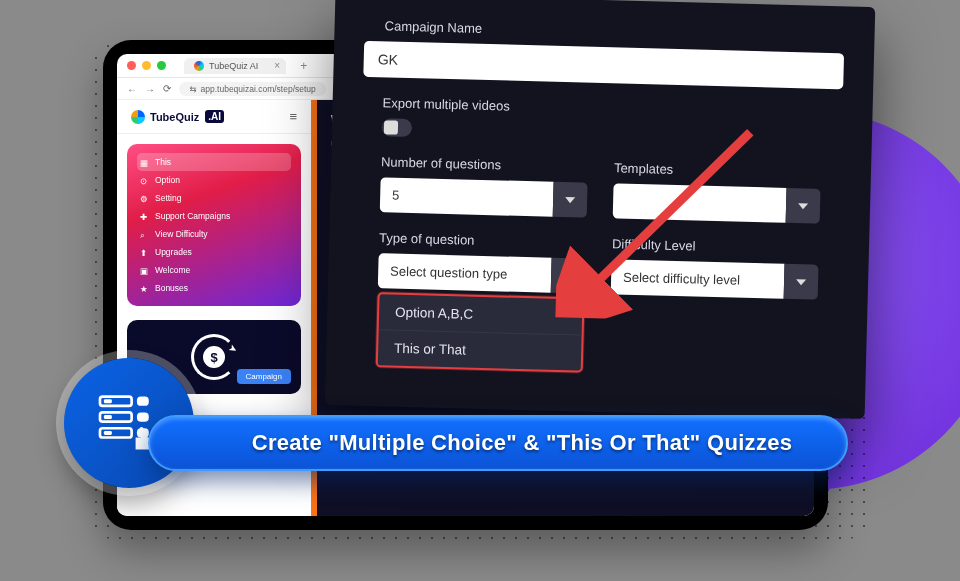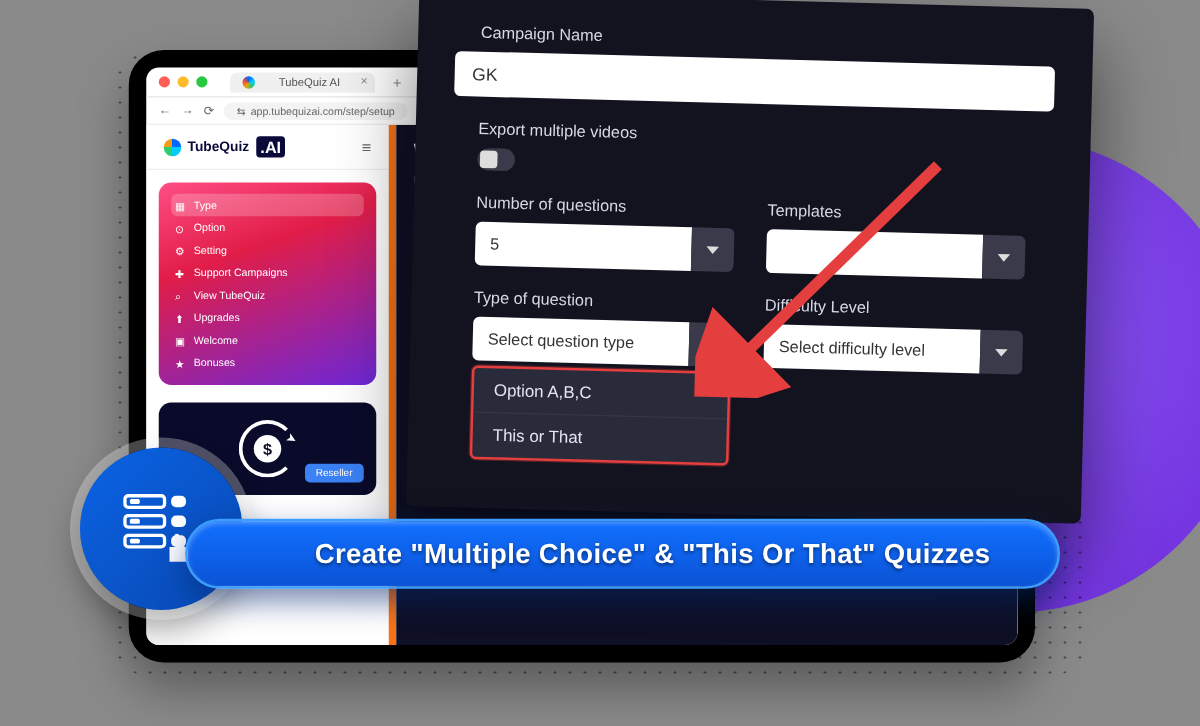--- a/index.html
+++ b/index.html
@@ -6,21 +6,21 @@
   body{background:#8a8a8a;width:960px;height:581px;overflow:hidden;position:relative;}
   .purple-blob{position:absolute;right:-40px;top:110px;width:380px;height:380px;background:radial-gradient(circle at 40% 40%,#8b5cf6,#6d28d9);border-radius:50%;}
   .dots-bg{position:absolute;left:90px;top:40px;right:90px;bottom:40px;
     background-image:radial-gradient(rgba(0,0,0,.45)1px,transparent 1px);
     background-size:12px 12px;border-radius:30px;}
   .tablet{position:absolute;left:103px;top:40px;width:725px;height:490px;background:#000;border-radius:28px;box-shadow:0 20px 40px rgba(0,0,0,.35);padding:14px;}
   .tablet-inner{background:#fff;width:100%;height:100%;border-radius:10px;overflow:hidden;display:flex;flex-direction:column;}
   .mac-bar{height:24px;display:flex;align-items:center;padding:0 10px;gap:6px;border-bottom:1px solid #e5e5e5;}
   .mac-dot{width:9px;height:9px;border-radius:50%;}
   .red{background:#ff5f56;} .yellow{background:#ffbd2e;} .green{background:#27c93f;}
-  .browser-tab{margin-left:12px;background:#f0f0f0;border-radius:6px 6px 0 0;padding:3px 28px 3px 10px;font-size:9px;color:#555;display:flex;align-items:center;gap:19px;position:relative;}
+  .browser-tab{margin-left:12px;background:#f0f0f0;border-radius:6px 6px 0 0;padding:3px 28px 3px 10px;font-size:9px;color:#555;display:flex;align-items:center;gap:5px;position:relative;}
   .favicon{width:10px;height:10px;border-radius:50%;background:conic-gradient(#06f,#0cf,#2ecc71,#f39c12,#e74c3c,#06f);}
   .tab-close{position:absolute;right:6px;font-size:10px;color:#888;}
   .tab-plus{margin-left:8px;font-size:12px;color:#888;}
   .url-row{height:22px;display:flex;align-items:center;gap:8px;padding:0 10px;border-bottom:1px solid #eee;font-size:10px;color:#666;}
   .url-pill{background:#f3f3f3;border-radius:11px;padding:2px 10px;font-size:8.5px;display:flex;align-items:center;gap:4px;}
   .page{display:flex;flex:1;overflow:hidden;}
   .page-left{width:200px;background:#fff;border-right:6px solid #f97316;display:flex;flex-direction:column;}
   .logo{padding:9px 14px;display:flex;align-items:center;gap:5px;font-weight:bold;font-size:11px;color:#0a0a3a;border-bottom:1px solid #eee;}
   .logo-mark{width:14px;height:14px;border-radius:50%;background:conic-gradient(#06f 0 25%,#0cf 25% 50%,#2ecc71 50% 75%,#f39c12 75% 100%);}
   .hamburger{margin-left:auto;font-size:13px;color:#666;}
@@ -97,64 +97,64 @@
         <span>⇆</span>
         <span>app.tubequizai.com/step/setup</span>
       </div>
     </div>
 
     <div class="page">
       <div class="page-left">
         <div class="logo">
           <span class="logo-mark"></span>
           <span>TubeQuiz</span>
-            <span style="background:#0a0a3a;color:#fff;padding:1px 3px;border-radius:3px;margin-left:1px;font-size:13px;">.AI</span>
+            <span style="background:#0a0a3a;color:#fff;padding:1px 3px;border-radius:3px;margin-left:1px;font-size:10px;">.AI</span>
           <span class="hamburger">≡</span>
         </div>
 
         <div class="sidebar-card">
           <div class="sb-item active">
               <span class="sb-icon">▦</span>
-              <span>Type</span>
+              <span>This</span>
             </div>
           <div class="sb-item">
               <span class="sb-icon">⊙</span>
               <span>Option</span>
             </div>
           <div class="sb-item">
               <span class="sb-icon">⚙</span>
               <span>Setting</span>
             </div>
           <div class="sb-item">
               <span class="sb-icon">✚</span>
               <span>Support Campaigns</span>
             </div>
           <div class="sb-item">
               <span class="sb-icon">⌕</span>
-              <span>View TubeQuiz</span>
+              <span>View Difficulty</span>
             </div>
           <div class="sb-item">
               <span class="sb-icon">⬆</span>
               <span>Upgrades</span>
             </div>
           <div class="sb-item">
               <span class="sb-icon">▣</span>
               <span>Welcome</span>
             </div>
           <div class="sb-item">
               <span class="sb-icon">★</span>
               <span>Bonuses</span>
             </div>
         </div>
 
         <div class="promo-card">
           <div class="promo-spin">
             <div class="promo-dollar">$</div>
           </div>
-          <div class="reseller-btn">Reseller</div>
+          <div class="reseller-btn">Campaign</div>
         </div>
       </div>
 
       <div class="page-main">
         <div class="welcome">Welcome, George</div>
         <div class="mini-label">Popular Category</div>
         <div class="mini-row">
           <div class="mini-tile">
               <div class="mini-tile-box">+</div>
               <span>Custom</span>

